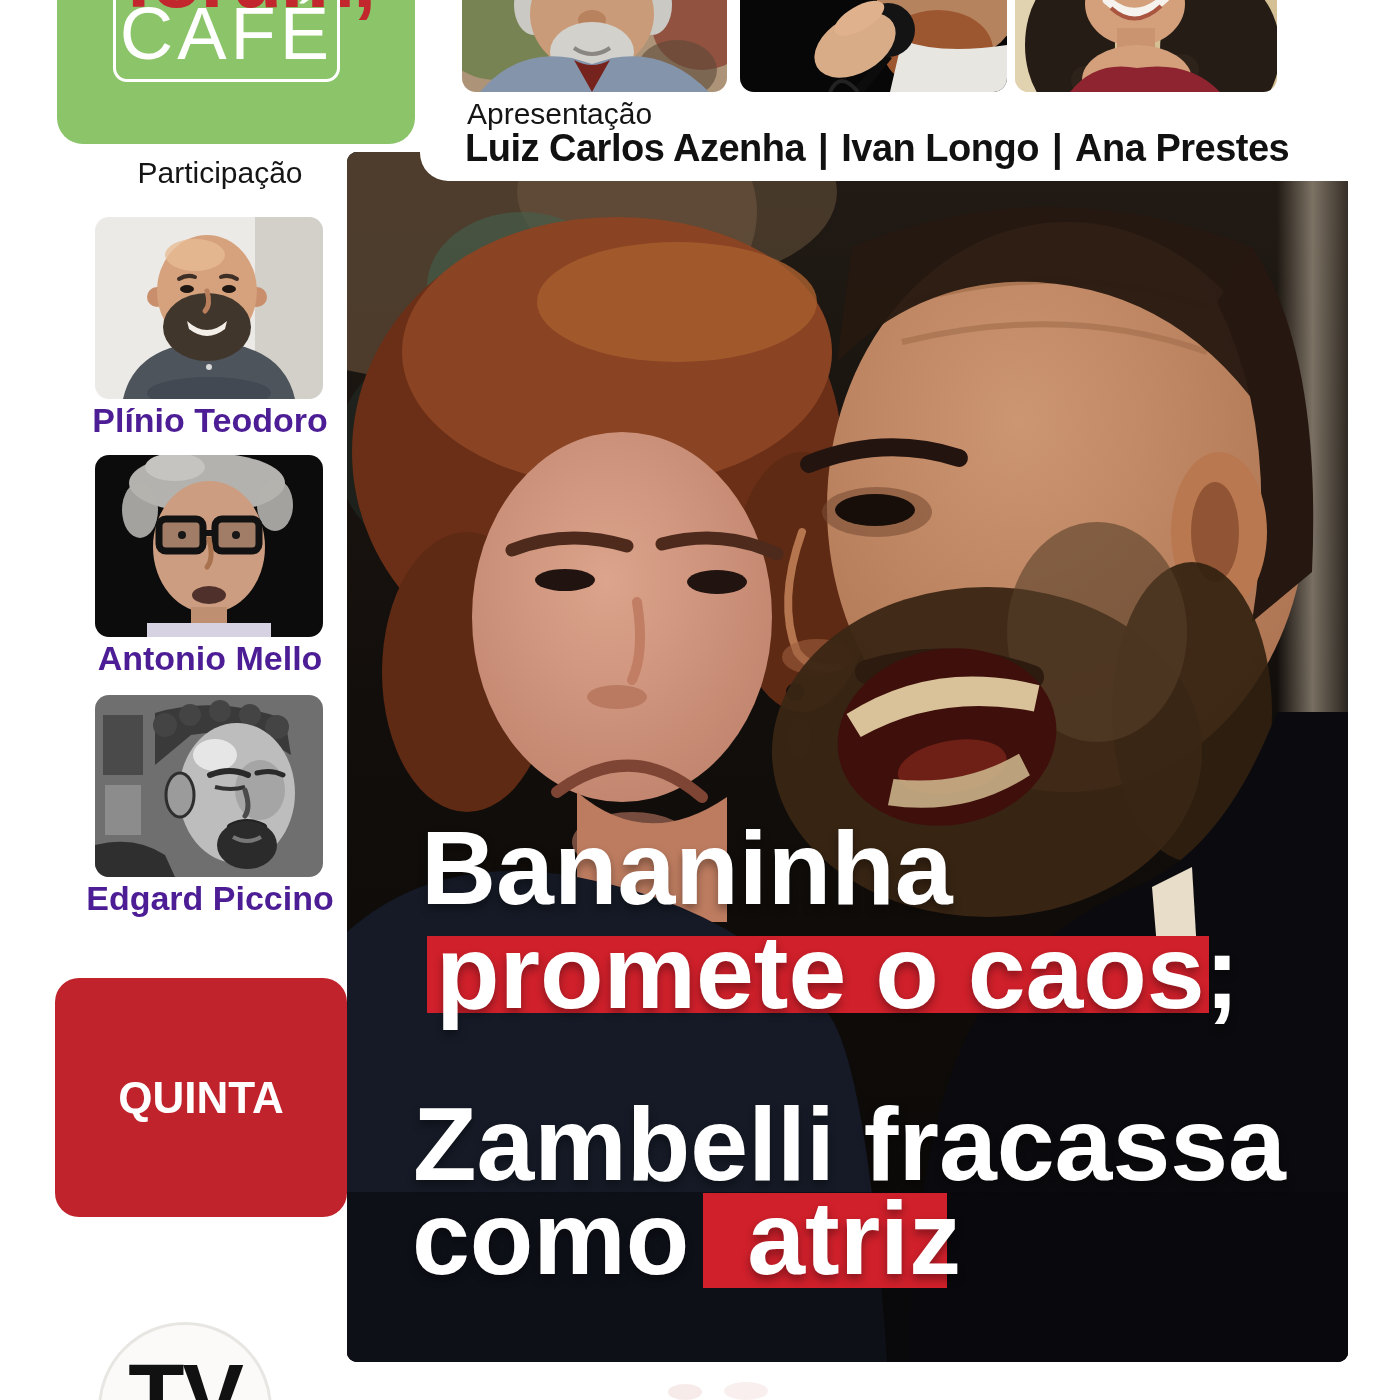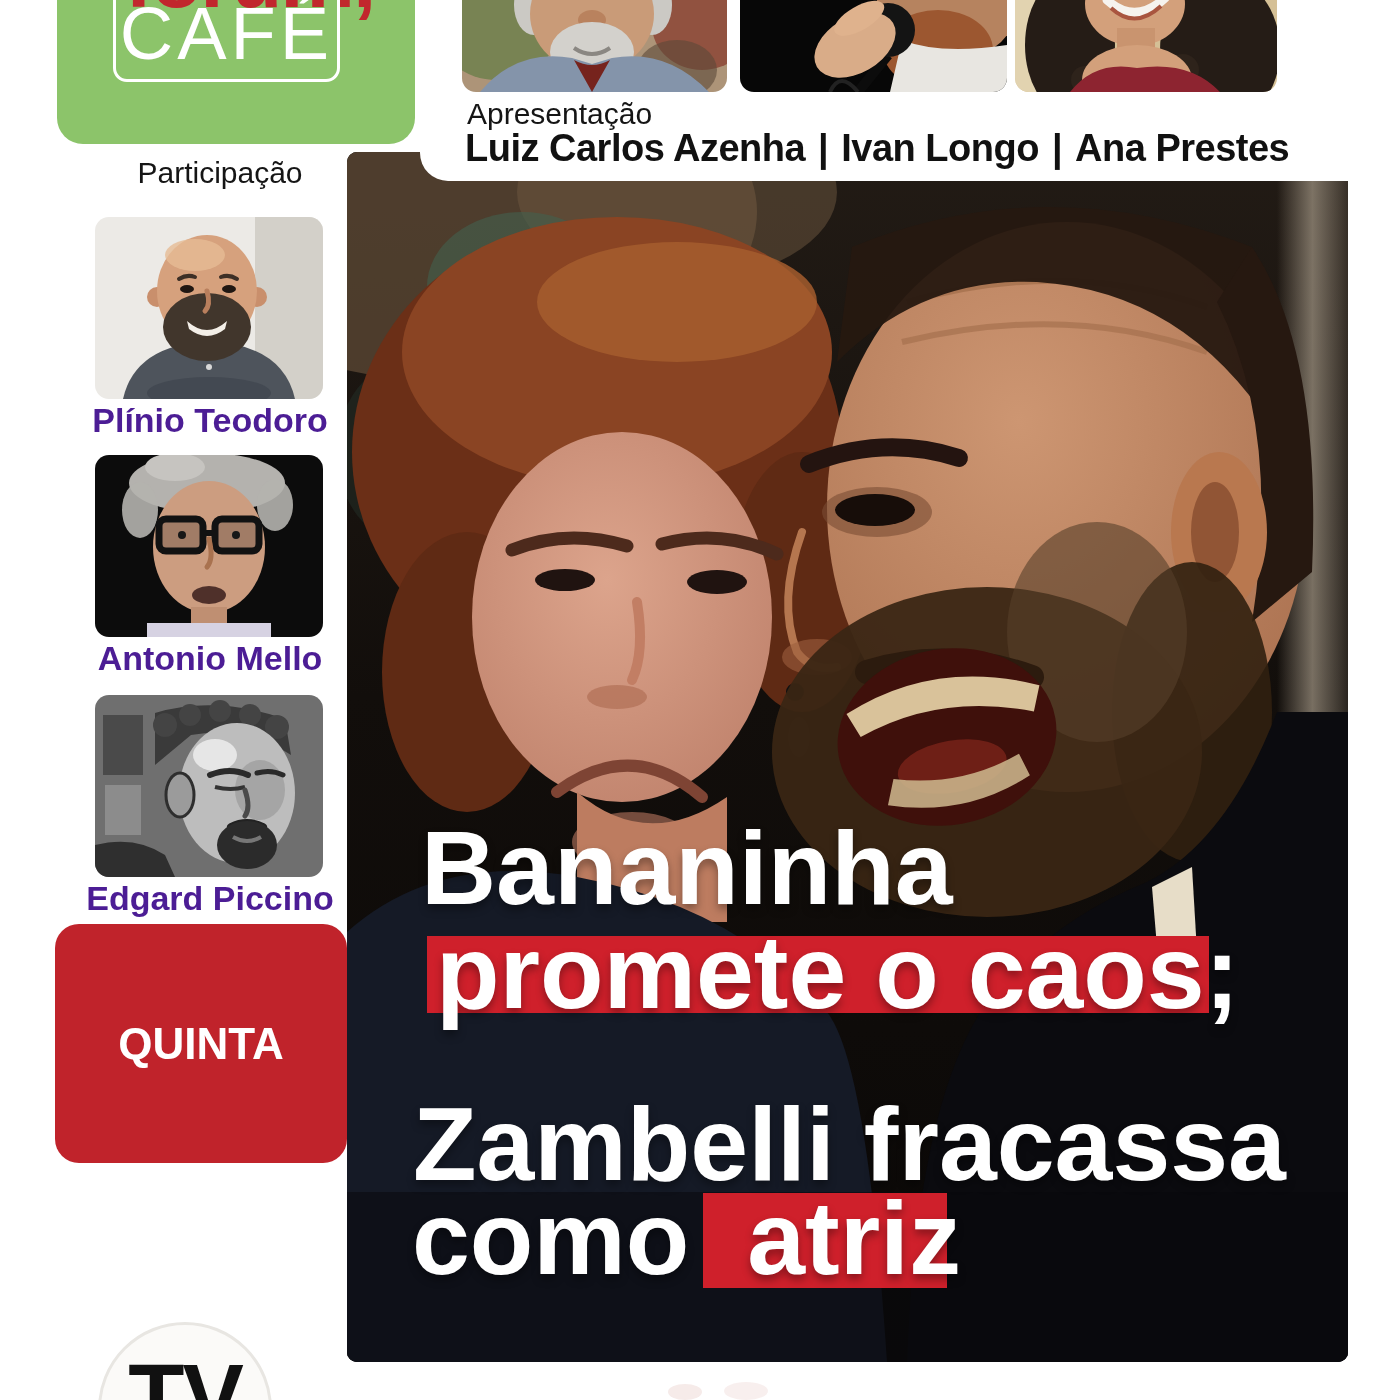--- a/index.html
+++ b/index.html
@@ -19,21 +19,21 @@
     border:3px solid #ffffff;border-radius:14px;
     display:flex;align-items:flex-end;justify-content:center;padding-bottom:8px;box-sizing:border-box;}
   .cafe-word{font-size:74px;font-weight:400;color:#ffffff;line-height:1;letter-spacing:4px;}
 
   
   .side-label{left:95px;top:156px;width:250px;text-align:center;font-size:30px;color:#151515;}
   .pcard{left:95px;width:228px;height:182px;border-radius:14px;overflow:hidden;z-index:2;}
   .pcard svg{display:block;}
   .pname{left:60px;width:300px;text-align:center;font-size:34px;font-weight:bold;color:#4c1d95;line-height:1;}
 
-  .quinta-box{left:55px;top:924px;width:292px;height:239px;border-radius:24px;background:#c0232b;
+  .quinta-box{left:55px;top:978px;width:292px;height:239px;border-radius:24px;background:#c0232b;
     display:flex;flex-direction:column;align-items:center;justify-content:center;z-index:3;}
   .quinta-box div{color:#ffffff;font-size:44px;font-weight:bold;line-height:60px;text-align:center;}
 
   .tv-circle{left:98px;top:1322px;width:174px;height:174px;border-radius:50%;
     background:#fbfaf8;border:3px solid #e8e6e2;box-sizing:border-box;
     display:flex;justify-content:center;z-index:2;}
   .tv-text{margin-top:26px;font-size:92px;font-weight:bold;color:#111111;letter-spacing:-2px;line-height:1;}
 
   
   .white-band{left:420px;top:0;width:980px;height:181px;background:#ffffff;

